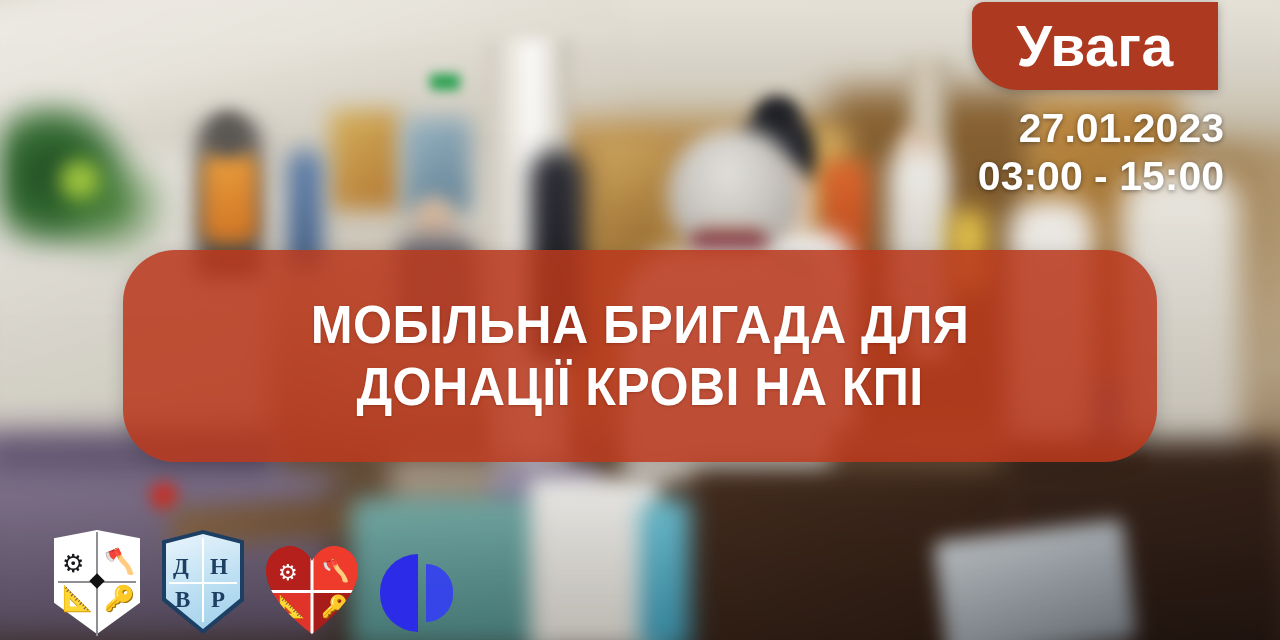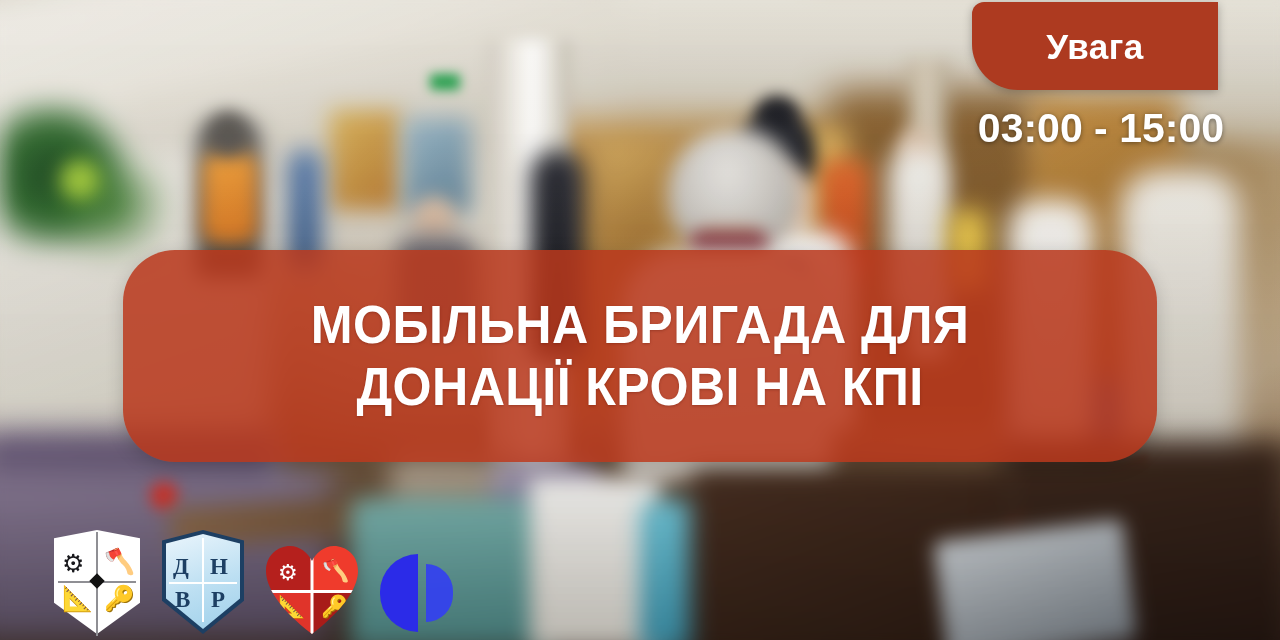--- a/index.html
+++ b/index.html
@@ -217,21 +217,21 @@
     position:absolute;
     left:972px; top:2px;
     width:246px; height:88px;
     background:#ad3a20;
     border-radius:12px 0 0 46px;
     display:flex; align-items:center; justify-content:center;
     box-shadow:0 2px 10px rgba(0,0,0,0.28);
   }
   #attention-badge .label {
     color:#ffffff;
-    font-size:35px;
+    font-size:57px;
     font-weight:bold;
     letter-spacing:0.5px;
     line-height:1;
     white-space:nowrap;
   }
 
   
   #datetime {
     position:absolute;
     right:56px; top:104px;
@@ -429,20 +429,21 @@
   <div class="layer fg-dark-furniture"></div>
   <div class="layer fg-dark-2"></div>
   <div class="layer fg-bin"></div>
 </div>
 
 <div id="attention-badge">
   <span class="label">Увага</span>
 </div>
 
 <div id="datetime">
+  <div>27.01.2023</div>
   <div>03:00 - 15:00</div>
 </div>
 
 <div id="title-banner">
   <div class="title-text">
     <span class="line">МОБІЛЬНА БРИГАДА ДЛЯ</span>
     <span class="line">ДОНАЦІЇ КРОВІ НА КПІ</span>
   </div>
 </div>
 

